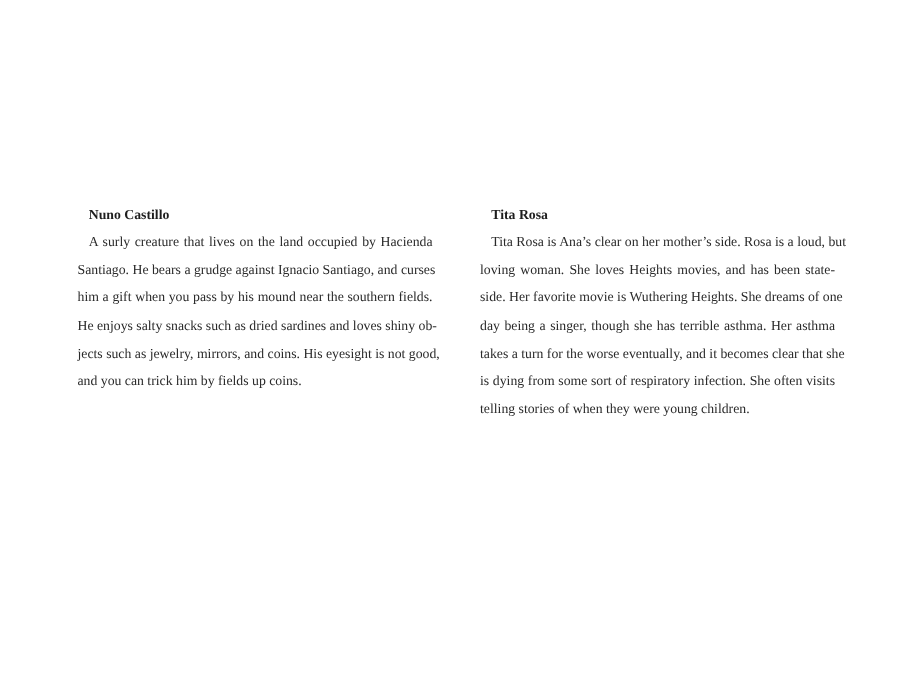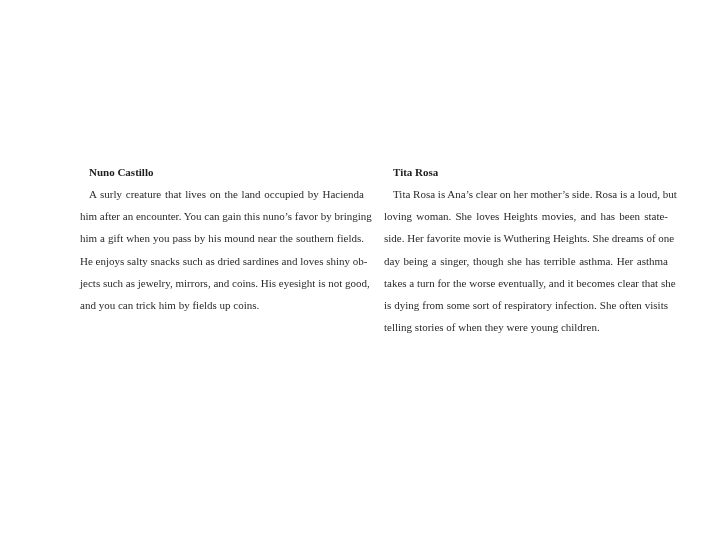--- a/index.html
+++ b/index.html
@@ -1,33 +1,33 @@
 <!DOCTYPE html>
 <html><head>
   <meta charset="utf-8">
   <style>
     html, body { margin: 0; padding: 0; background: #ffffff; }
     body { width: 720px; height: 557px; position: relative; overflow: hidden;
            font-family: "Liberation Serif", "DejaVu Serif", serif; color: #2a2a2a; }
     .col { position: absolute; top: 163px; width: 284px; }
-    .col.left { left: 62px; margin-left: 18px; }
+    .col.left { left: 62px; }
     .col.right { left: 384px; }
     .title { font-weight: bold; font-size: 11px; margin: 0 0 0 9px; height: 20px; line-height: 18px; color: #1e1e1e; }
     .line { font-size: 11px; height: 22.2px; line-height: 22px; white-space: nowrap;
             text-align: justify; text-align-last: justify; }
     .line.first { padding-left: 9px; }
     .line.last { text-align-last: left; }
   </style>
 </head>
 <body>
 
 <div class="col left">
   <div class="title">Nuno Castillo</div>
   <div class="line first">A surly creature that lives on the land occupied by Hacienda</div>
-  <div class="line">him after an encounter. You can gain this nuno’s favor by bringing</div>
+  <div class="line">Santiago. He bears a grudge against Ignacio Santiago, and curses</div>
   <div class="line">him a gift when you pass by his mound near the southern fields.</div>
   <div class="line">He enjoys salty snacks such as dried sardines and loves shiny ob-</div>
   <div class="line">jects such as jewelry, mirrors, and coins. His eyesight is not good,</div>
   <div class="line last">and you can trick him by fields up coins.</div>
 </div>
 
 <div class="col right">
   <div class="title">Tita Rosa</div>
   <div class="line first">Tita Rosa is Ana’s clear on her mother’s side. Rosa is a loud, but</div>
   <div class="line">loving woman. She loves Heights movies, and has been state-</div>

